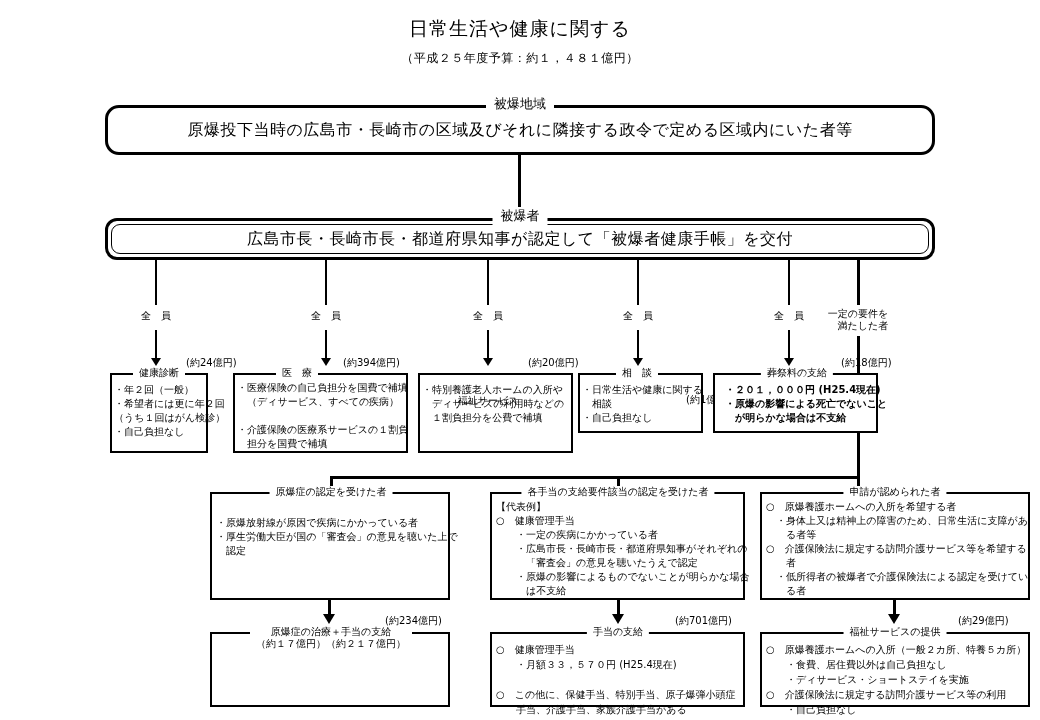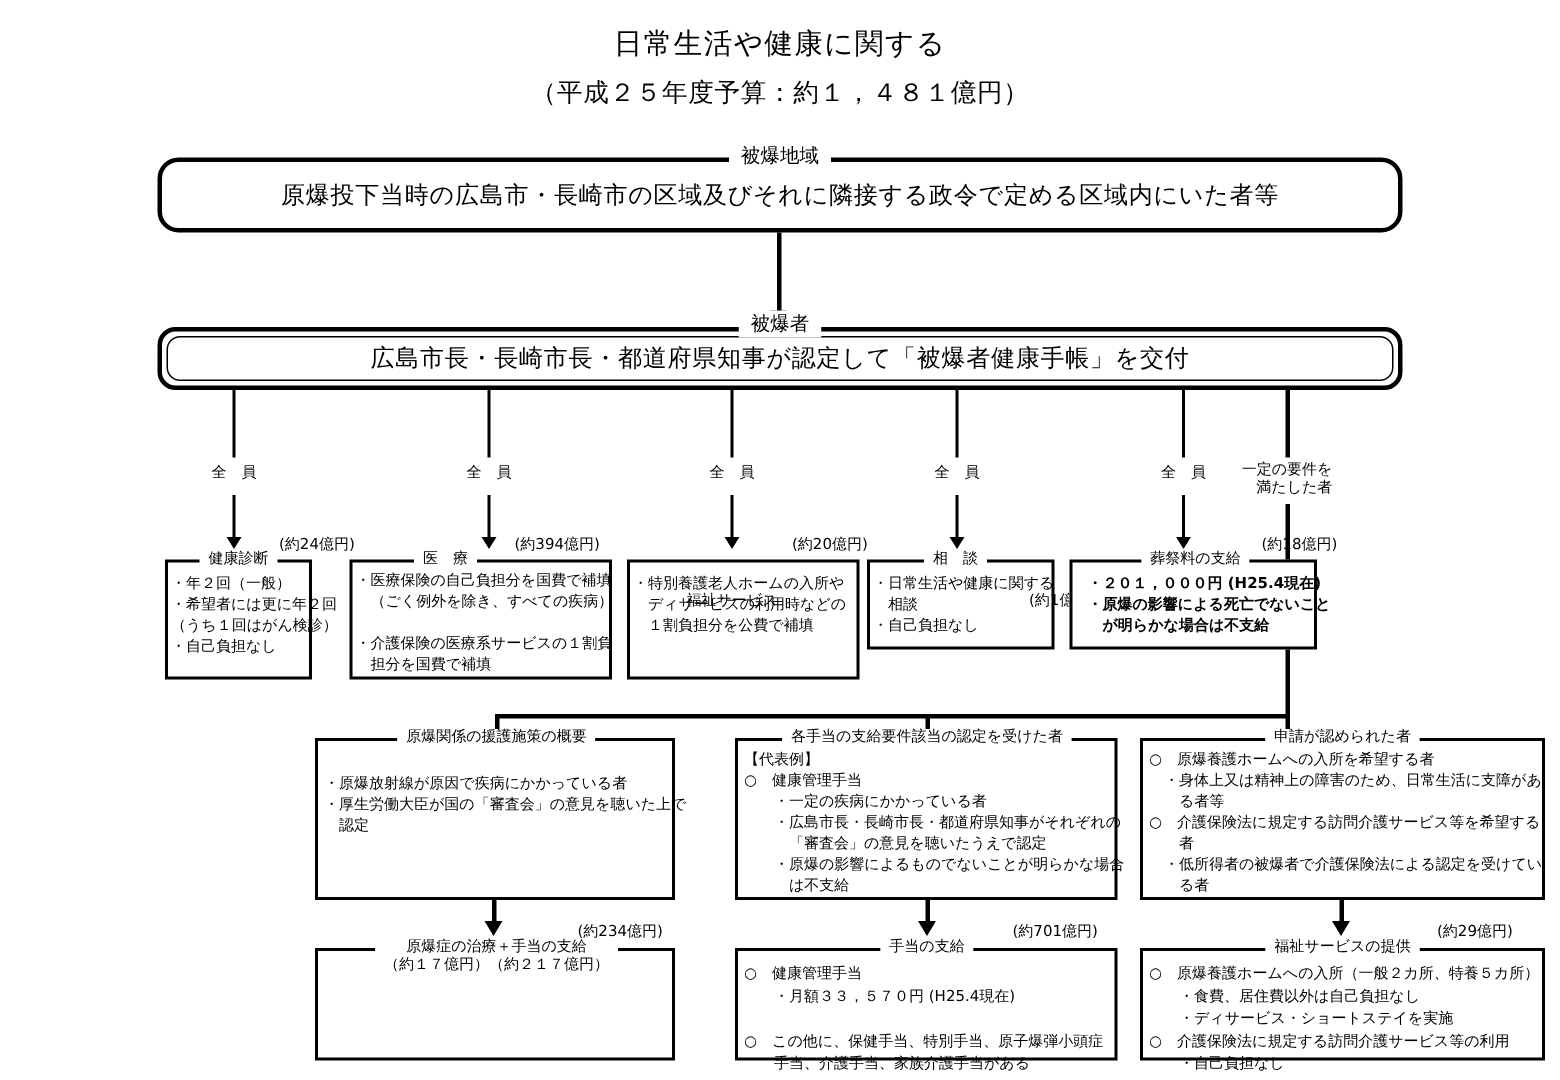--- a/index.html
+++ b/index.html
@@ -1,21 +1,21 @@
 <!DOCTYPE html>
 <html><head>
 <meta charset="utf-8">
 <style>
   html,body{margin:0;padding:0;background:#ffffff;}
   body{width:1040px;height:720px;position:relative;overflow:hidden;
        font-family:"DejaVu Sans","Liberation Sans",sans-serif;color:#000;}
   .abs{position:absolute;}
   
   #title{left:0;top:16px;width:1040px;text-align:center;font-size:19px;letter-spacing:1px;}
-  #subtitle{left:0;top:50px;width:1040px;text-align:center;font-size:17px;letter-spacing:0.5px;}
+  #subtitle{left:0;top:50px;width:1040px;text-align:center;font-size:12px;letter-spacing:0.5px;}
   
   .vline{background:#000;width:3px;}
   .hline{background:#000;height:3px;}
   .vthin{background:#000;width:2px;}
   
   .arrow{width:0;height:0;border-left:6px solid transparent;border-right:6px solid transparent;
          border-top:10px solid #000;}
   .arrow-sm{width:0;height:0;border-left:5px solid transparent;border-right:5px solid transparent;
          border-top:8px solid #000;}
   
@@ -98,21 +98,21 @@
 ・希望者には更に年２回
 （うち１回はがん検診）
 ・自己負担なし</div>
 </div>
 
 <div class="abs" style="left:233px;top:373px;width:175px;height:80px;">
   <div class="dbox" style="width:175px;height:80px;"></div>
   <div class="dlabel" style="left:64px;top:-6px;">医　療</div>
   <div class="amount" style="left:110px;top:-17px;">(約394億円)</div>
   <div class="dbody" style="left:4px;top:8px;">・医療保険の自己負担分を国費で補填
-　（ごく例外を除き、すべての疾病）
+　（ディサービス、すべての疾病）
 
 ・介護保険の医療系サービスの１割負
 　担分を国費で補填</div>
 </div>
 
 <div class="abs" style="left:418px;top:373px;width:155px;height:80px;">
   <div class="dbox" style="width:155px;height:80px;"></div>
   <div class="dlabel" style="left:70px;top:-6px;margin-top:28px;">福祉サービス</div>
   <div class="amount" style="left:110px;top:-17px;">(約20億円)</div>
   <div class="dbody" style="left:4px;top:10px;">・特別養護老人ホームの入所や
@@ -138,21 +138,21 @@
 　が明らかな場合は不支給</div>
 </div>
 
 <div class="abs hline" style="left:330px;top:476px;width:530px;"></div>
 <div class="abs vline" style="left:330px;top:476px;height:14px;"></div>
 <div class="abs vline" style="left:617px;top:476px;height:14px;"></div>
 <div class="abs vline" style="left:857px;top:476px;height:14px;"></div>
 
 <div class="abs" style="left:210px;top:492px;width:240px;height:108px;">
   <div class="dbox" style="width:240px;height:108px;"></div>
-  <div class="dlabel" style="left:121px;top:-6px;">原爆関係の援護施策の概要</div>
+  <div class="dlabel" style="left:121px;top:-6px;">原爆症の認定を受けた者</div>
   <div class="dbody" style="left:6px;top:24px;">・原爆放射線が原因で疾病にかかっている者
 ・厚生労働大臣が国の「審査会」の意見を聴いた上で
 　認定</div>
 </div>
 
 <div class="abs" style="left:490px;top:492px;width:255px;height:108px;">
   <div class="dbox" style="width:255px;height:108px;"></div>
   <div class="dlabel" style="left:128px;top:-6px;">各手当の支給要件該当の認定を受けた者</div>
   <div class="dbody" style="left:6px;top:8px;">【代表例】
 ○　健康管理手当

